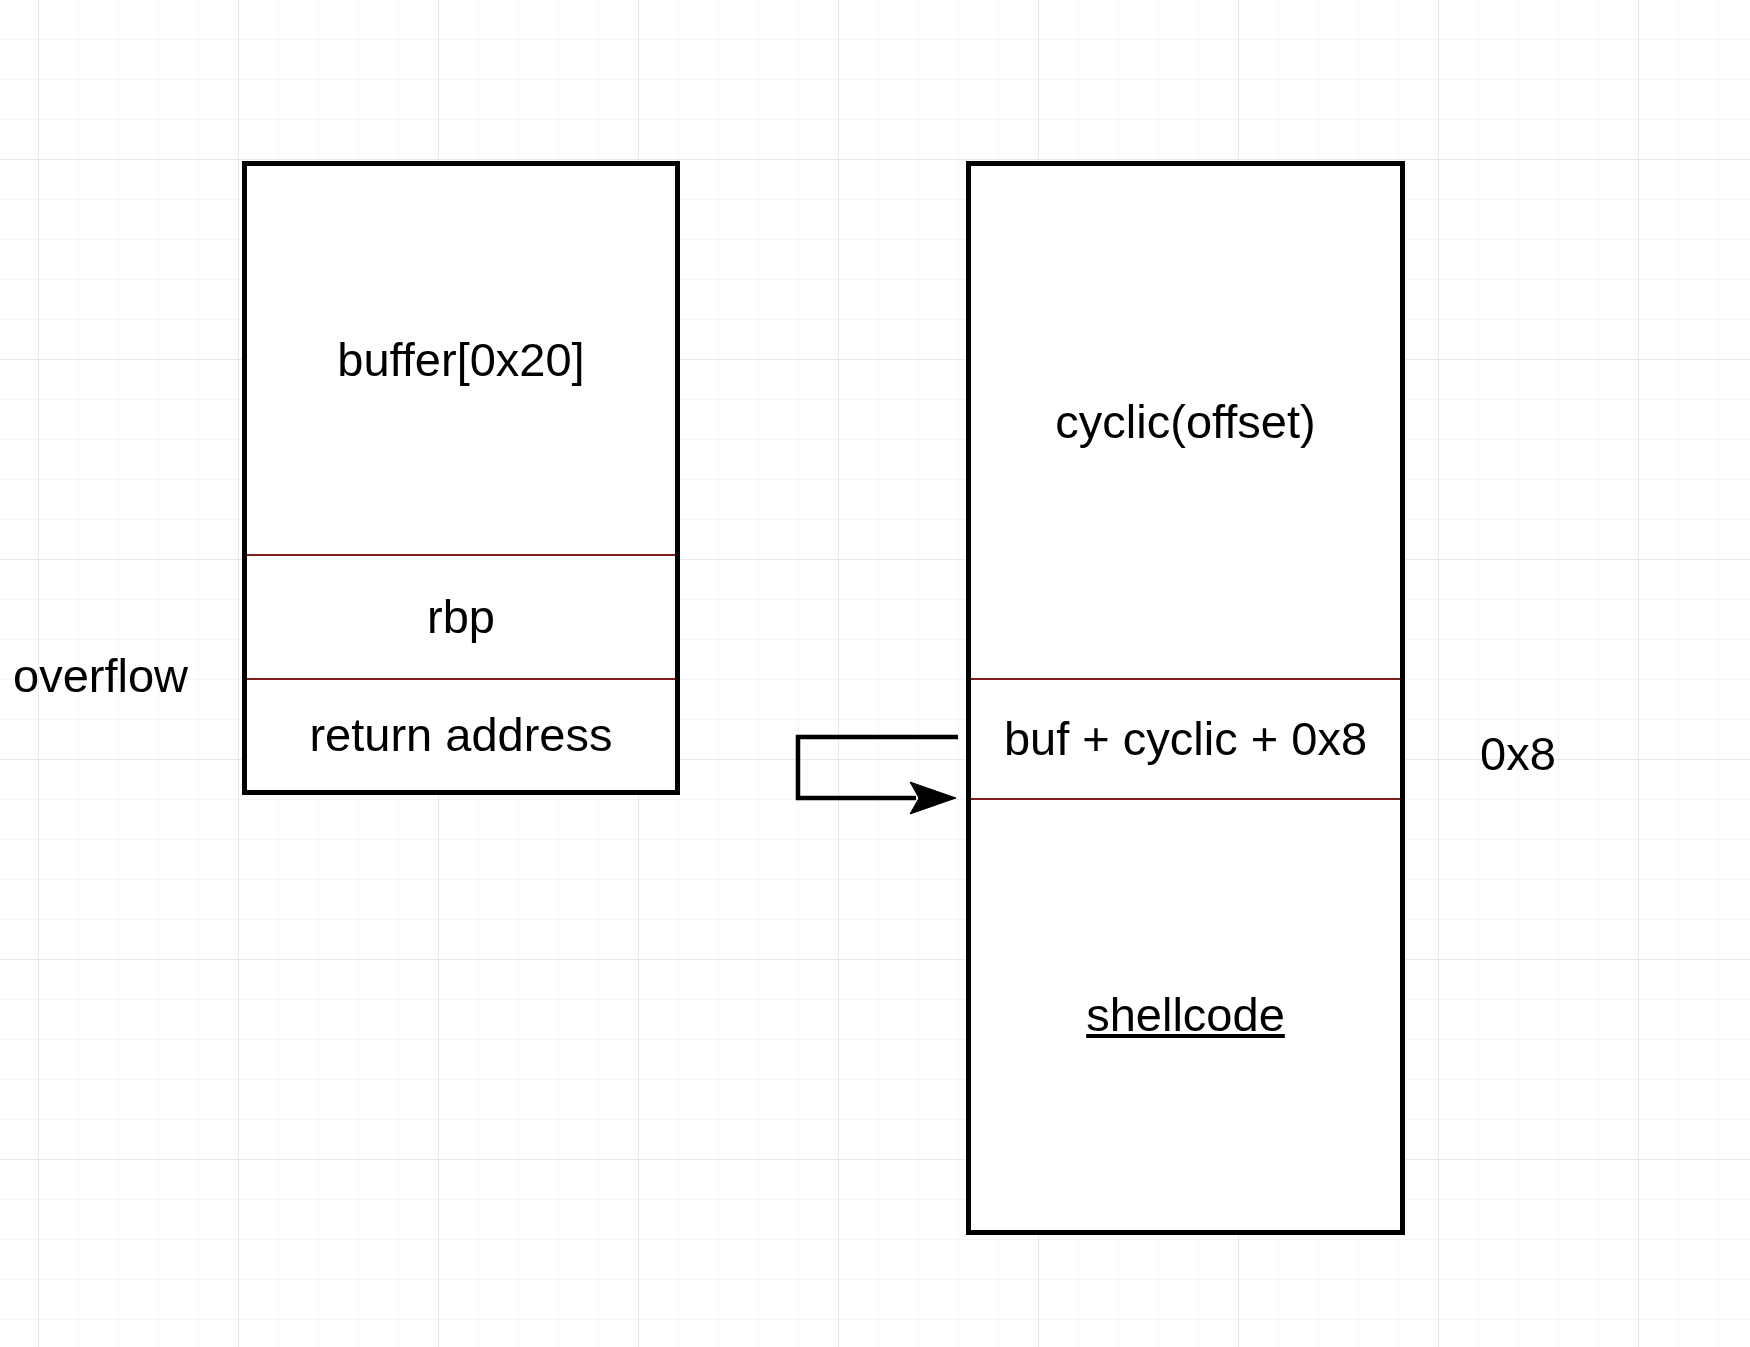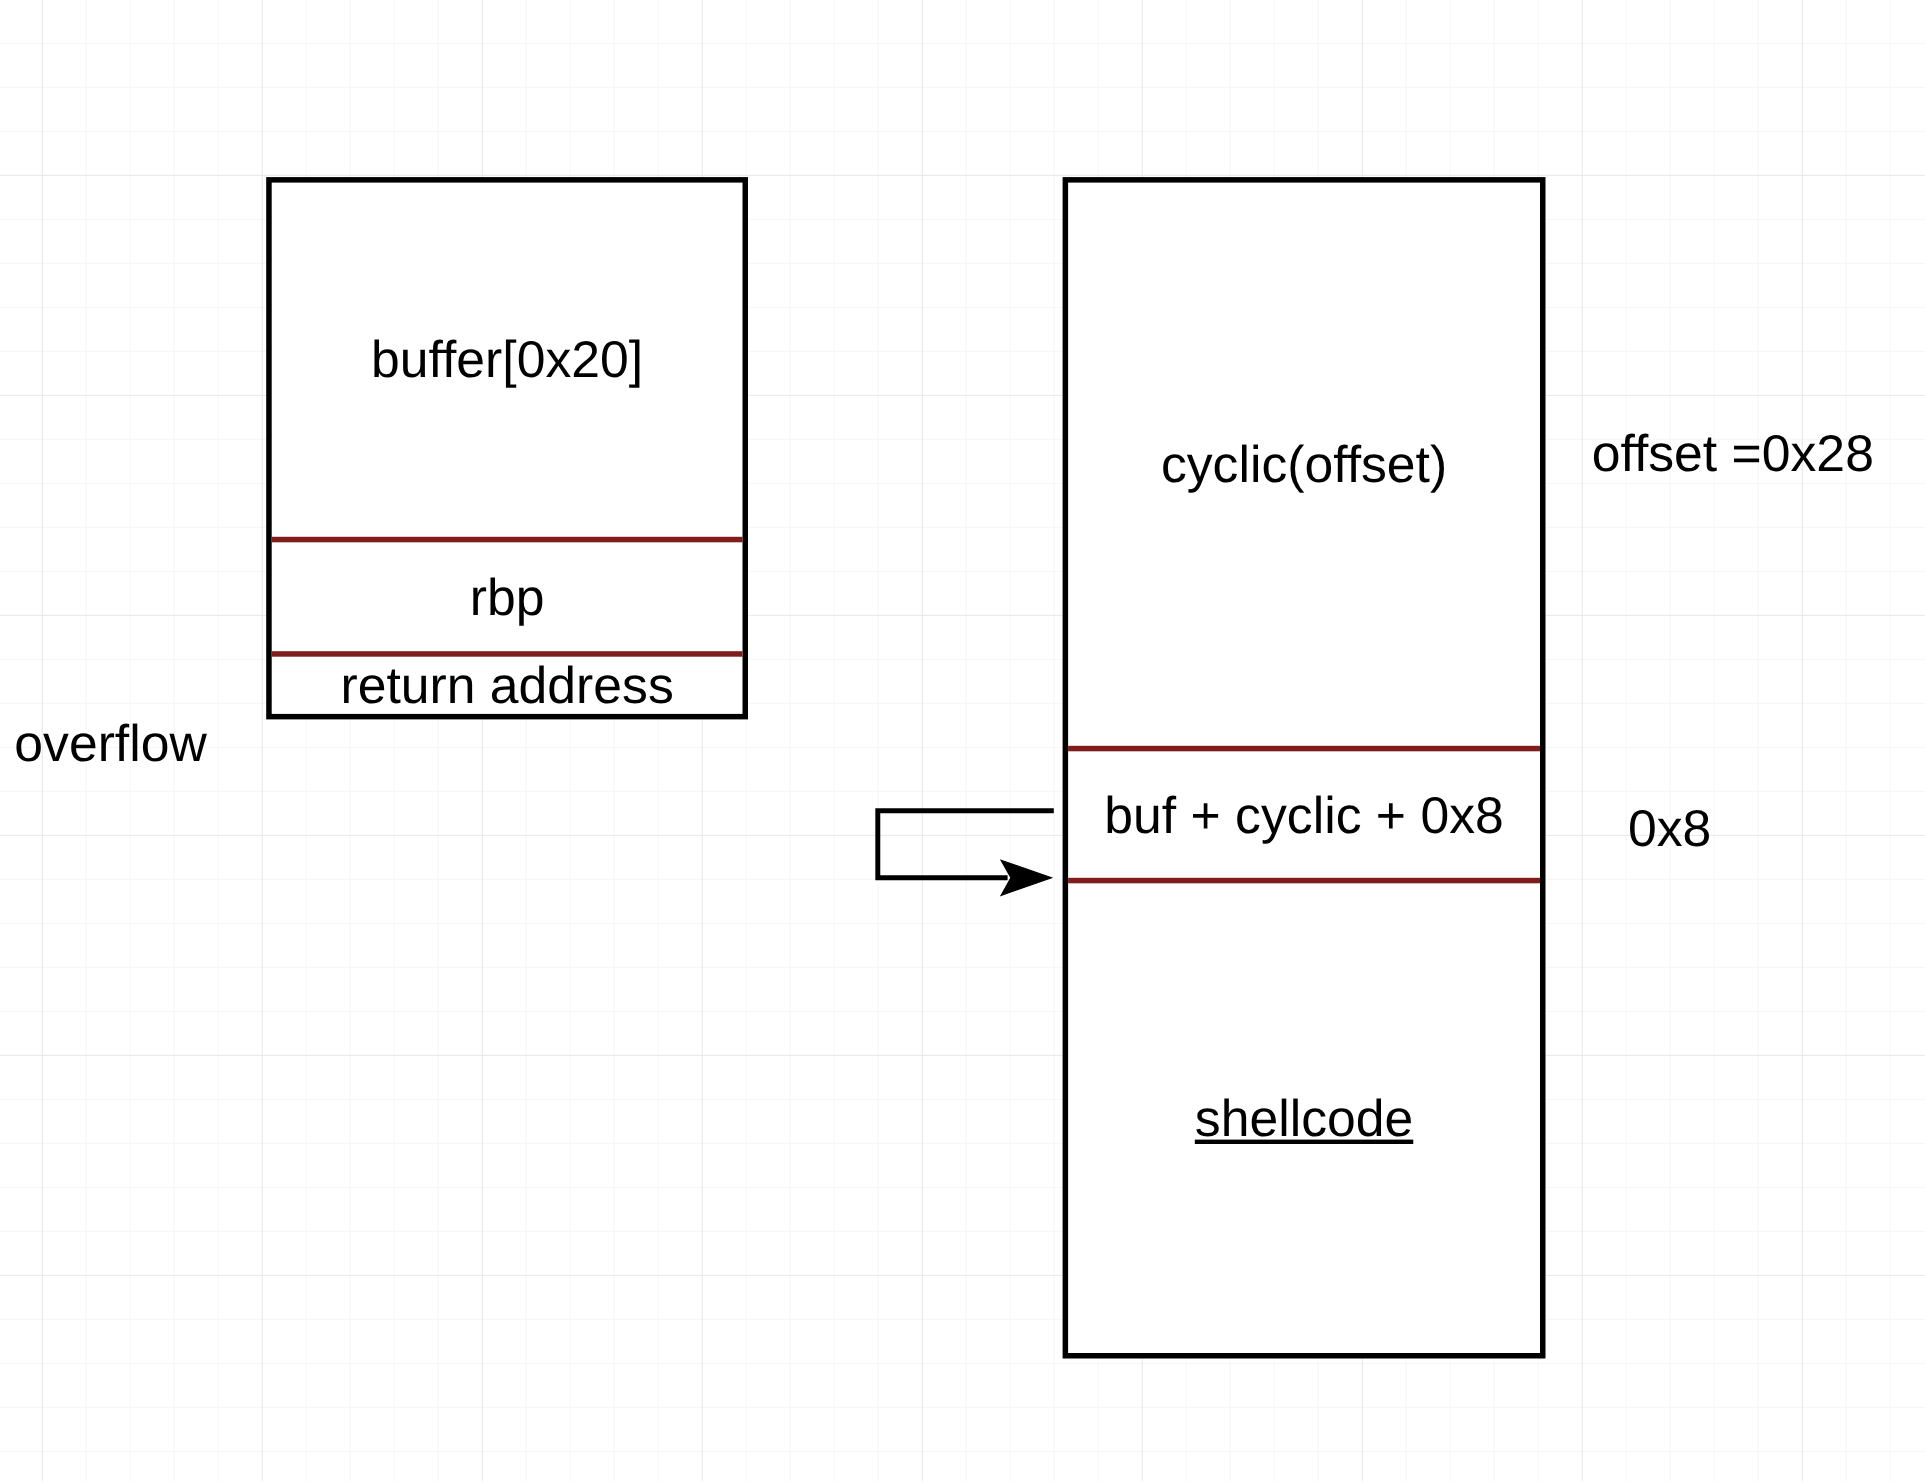--- a/index.html
+++ b/index.html
@@ -34,23 +34,23 @@
   .stack .cell {
     box-sizing: border-box;
     display: flex;
     align-items: center;
     justify-content: center;
     font-size: 47px;
     line-height: 1.1;
     white-space: nowrap;
   }
   .stack .cell + .cell {
-    border-top: 5px solid #7f1d1d;
+    border-top: 2px solid #7f1d1d;
   }
-  #left-stack  { left: 242px; top: 161px; width: 438px; height: 493px; }
+  #left-stack  { left: 242px; top: 161px; width: 438px; height: 634px; }
   #right-stack { left: 966px; top: 161px; width: 439px; height: 1074px; }
 
   #left-cell-buffer { height: 388px; }
   #left-cell-rbp    { height: 124px; }
   #left-cell-ret    { flex: 1; }
 
   #right-cell-cyclic { height: 512px; }
   #right-cell-buf    { height: 120px; }
   #right-cell-shell  { flex: 1; text-decoration: underline; }
 
@@ -84,21 +84,20 @@
   </div>
 
   <div class="stack" id="right-stack">
     <div class="cell" id="right-cell-cyclic">cyclic(offset)</div>
     <div class="cell" id="right-cell-buf">buf + cyclic + 0x8</div>
     <div class="cell" id="right-cell-shell">shellcode</div>
   </div>
 
   <div class="float-label" id="overflow-label">overflow</div>
 
-  <div class="float-label" id="offset-label">offset =0x28</div>
 
   <div class="float-label" id="ret-size-label">0x8</div>
 
   <svg id="arrow-overlay" viewBox="0 0 1750 1347" xmlns="http://www.w3.org/2000/svg">
     <path d="M 958 737 L 798 737 L 798 798 L 916 798" fill="none" stroke="#000000" stroke-width="4.5"></path>
     <polygon points="956,798 910,782 919,798 910,814" fill="#000000" stroke="#000000" stroke-width="1"></polygon>
   </svg>
 
 </div>
 

